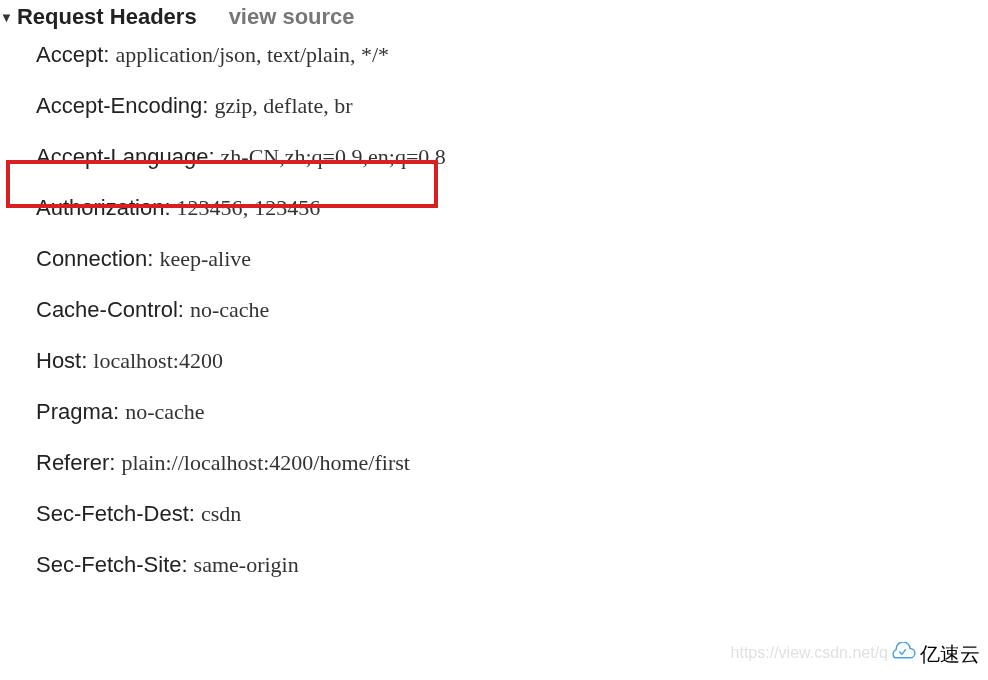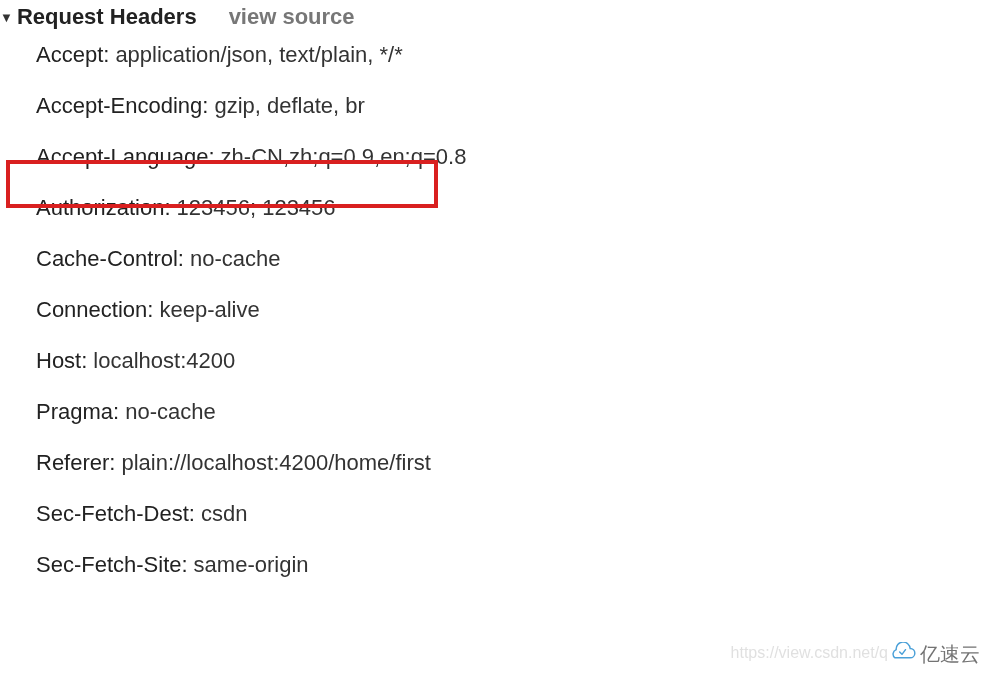--- a/index.html
+++ b/index.html
@@ -46,37 +46,37 @@
       font-size: 22px;
       line-height: 1.5;
       position: relative;
     }
     .header-name {
       font-weight: 400;
       color: #222;
       font-family: -apple-system, BlinkMacSystemFont, "Segoe UI", Helvetica, Arial, sans-serif;
     }
     .header-value {
-      font-family: Liberation Sans, sans-serif;
+      font-family: Liberation Serif, serif;
       color: #333;
       font-weight: 400;
       margin-left: 6px;
       word-break: break-all;
     }
     .highlight-box {
       position: absolute;
       border: 4px solid #d92020;
       pointer-events: none;
     }
     .watermark-logo {
       position: absolute;
       right: 8px;
       bottom: 12px;
       font-size: 20px;
-      color: #737373;
+      color: #000000;
       display: flex;
       align-items: center;
       gap: 4px;
     }
     .watermark-text {
       position: absolute;
       right: 100px;
       bottom: 18px;
       font-size: 16px;
       color: rgba(130,130,130,0.25);
@@ -103,24 +103,24 @@
   <div class="header-row">
     <span class="header-name">Accept-Encoding:</span><span class="header-value">gzip, deflate, br</span>
   </div>
   <div class="header-row">
     <span class="header-name">Accept-Language:</span><span class="header-value">zh-CN,zh;q=0.9,en;q=0.8</span>
   </div>
   <div class="header-row">
     <span class="header-name">Authorization:</span><span class="header-value">123456; 123456</span>
   </div>
   <div class="header-row">
-    <span class="header-name">Cache-Control:</span><span class="header-value">no-cache</span>
+    <span class="header-name">Connection:</span><span class="header-value">keep-alive</span>
   </div>
   <div class="header-row">
-    <span class="header-name">Connection:</span><span class="header-value">keep-alive</span>
+    <span class="header-name">Cache-Control:</span><span class="header-value">no-cache</span>
   </div>
   <div class="header-row">
     <span class="header-name">Host:</span><span class="header-value">localhost:4200</span>
   </div>
   <div class="header-row">
     <span class="header-name">Pragma:</span><span class="header-value">no-cache</span>
   </div>
   <div class="header-row">
     <span class="header-name">Referer:</span><span class="header-value">plain://localhost:4200/home/first</span>
   </div>

